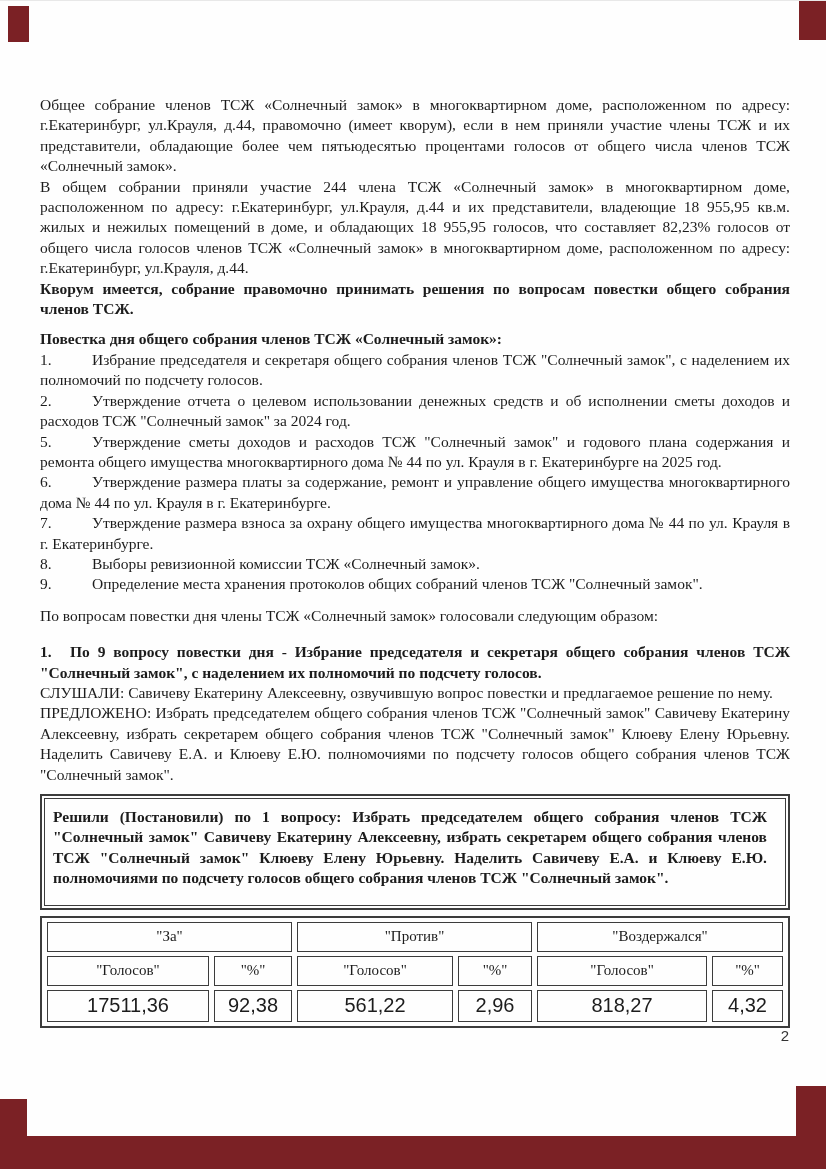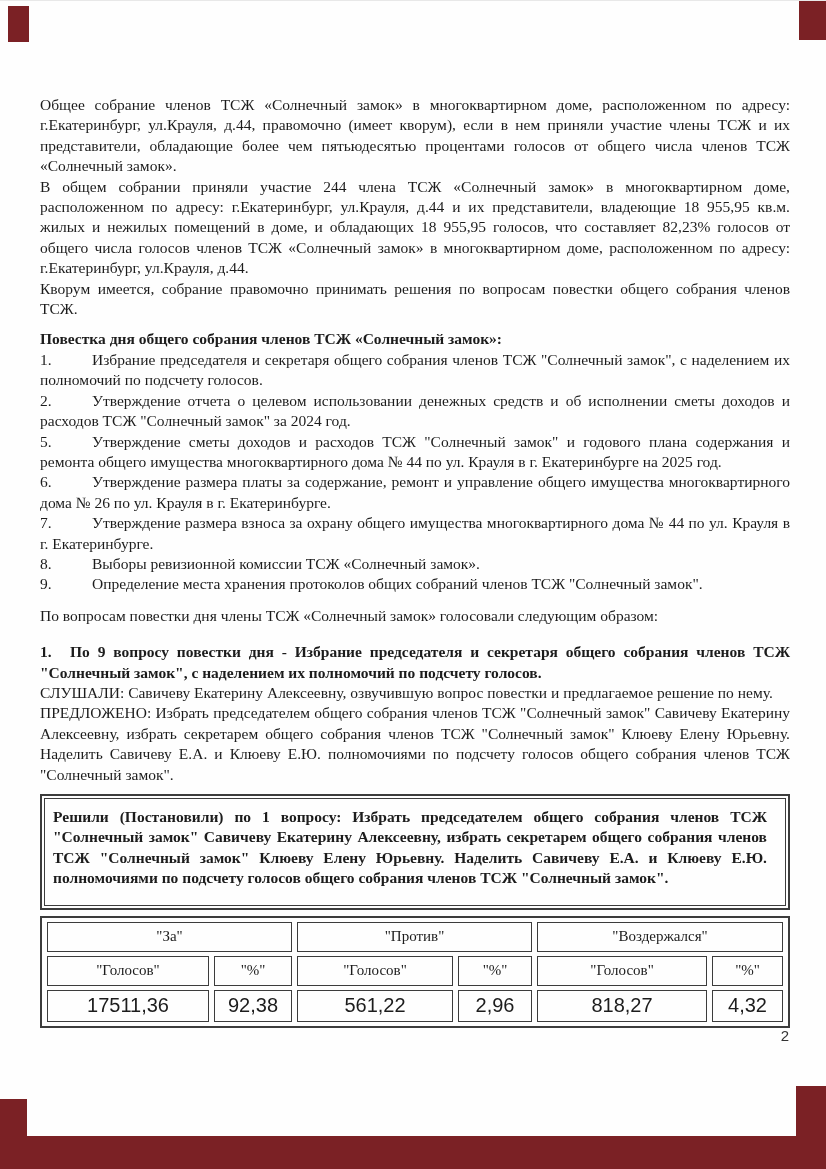--- a/index.html
+++ b/index.html
@@ -7,21 +7,21 @@
     position:relative; width:826px; height:1169px; margin:1px auto;
     background:#fefefe; overflow:hidden;
     font-family:"Liberation Serif", serif; color:#1c1c1c;
   }
   .content {
     position:absolute; left:40px; top:94px; width:750px;
     font-size:15.5px; line-height:20.4px;
     text-align:justify;
   }
   .content p { margin:0; }
-  .bold { font-weight:normal; }
+  .bold { font-weight:bold; }
   .agenda-heading { margin-top:10px !important; font-weight:bold; }
   .agenda-item .num { display:inline-block; width:52px; font-weight:normal; }
   .q-heading { margin-top:16px !important; font-weight:bold; }
   .q-heading .num { display:inline-block; width:30px; }
   .voting-intro { margin-top:11px !important; font-weight:normal; }
   
   .res-box { margin-top:9px; border:2px solid #3c3c3c; padding:2px; }
   .res-inner { border:1.5px solid #3c3c3c; padding:8px 18px 16px 8px; font-weight:bold; text-align:justify; }
   
   .vote-table {
@@ -69,21 +69,21 @@
     <p class="agenda-item">
       <span class="num">1.</span><span>Избрание председателя и секретаря общего собрания членов ТСЖ "Солнечный замок", с наделением их полномочий по подсчету голосов.</span>
     </p>
     <p class="agenda-item">
       <span class="num">2.</span><span>Утверждение отчета о целевом использовании денежных средств и об исполнении сметы доходов и расходов ТСЖ "Солнечный замок" за 2024 год.</span>
     </p>
     <p class="agenda-item">
       <span class="num">5.</span><span>Утверждение сметы доходов и расходов ТСЖ "Солнечный замок" и годового плана содержания и ремонта общего имущества многоквартирного дома № 44 по ул. Крауля в г. Екатеринбурге на 2025 год.</span>
     </p>
     <p class="agenda-item">
-      <span class="num">6.</span><span>Утверждение размера платы за содержание, ремонт и управление общего имущества многоквартирного дома № 26 по ул. Крауля в г. Екатеринбурге.</span>
+      <span class="num">6.</span><span>Утверждение размера платы за содержание, ремонт и управление общего имущества многоквартирного дома № 44 по ул. Крауля в г. Екатеринбурге.</span>
     </p>
     <p class="agenda-item">
       <span class="num">7.</span><span>Утверждение размера взноса за охрану общего имущества многоквартирного дома № 44 по ул. Крауля в г. Екатеринбурге.</span>
     </p>
     <p class="agenda-item">
       <span class="num">8.</span><span>Выборы ревизионной комиссии ТСЖ «Солнечный замок».</span>
     </p>
     <p class="agenda-item">
       <span class="num">9.</span><span>Определение места хранения протоколов общих собраний членов ТСЖ "Солнечный замок".</span>
     </p>

